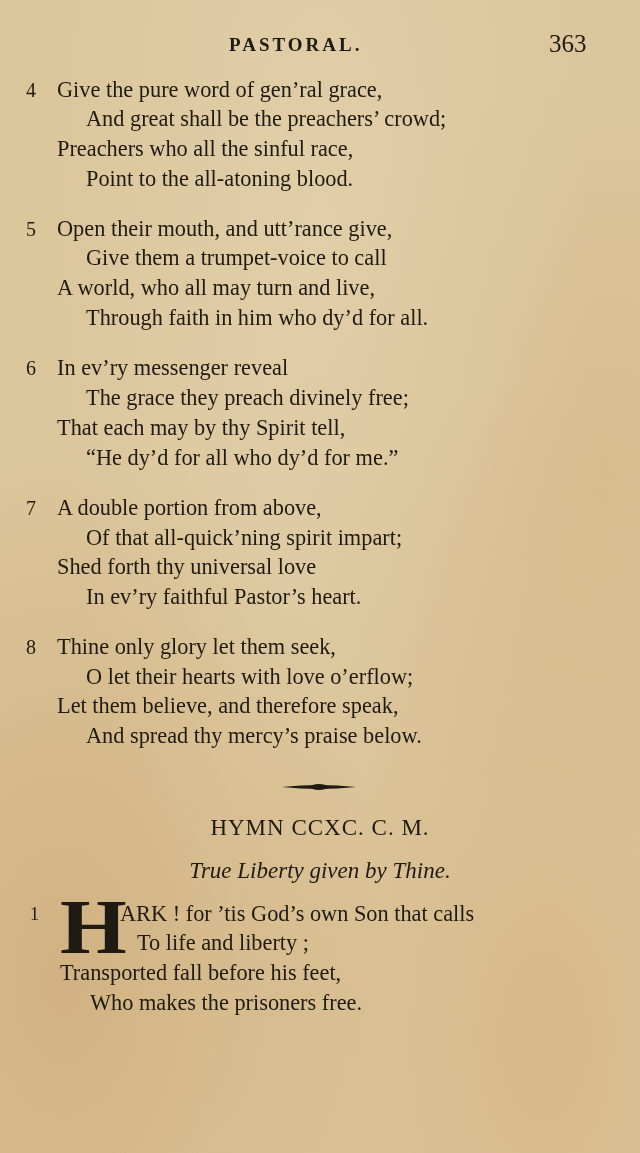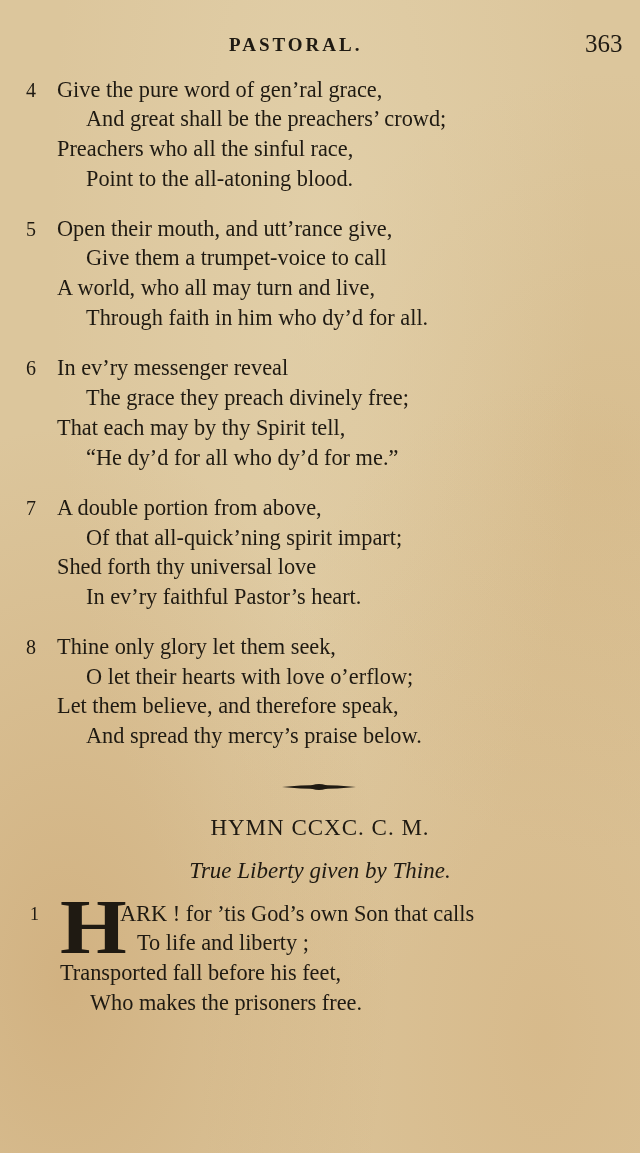--- a/index.html
+++ b/index.html
@@ -38,21 +38,20 @@
       top: 4px;
       font-size: 19px;
       letter-spacing: 3px;
       font-weight: bold;
     }
     .page-number {
       position: absolute;
       left: 549px;
       top: 0px;
       font-size: 25px;
-      margin-left: 36px;
     }
     .line {
       position: absolute;
       white-space: nowrap;
       font-size: 24px;
       line-height: 29px;
       transform: scaleX(0.93);
       transform-origin: left center;
     }
     .num {

